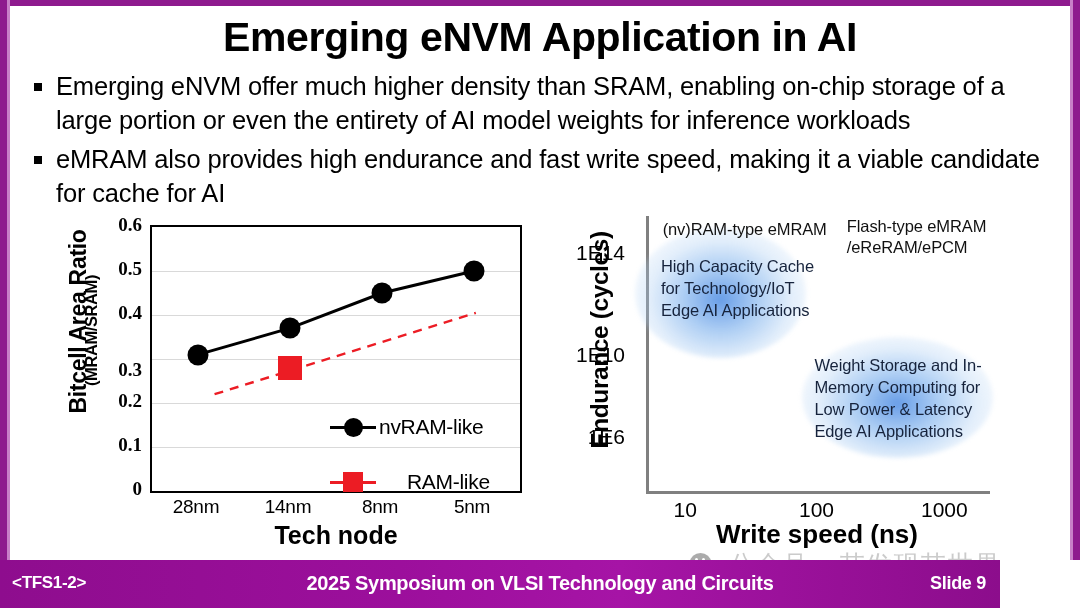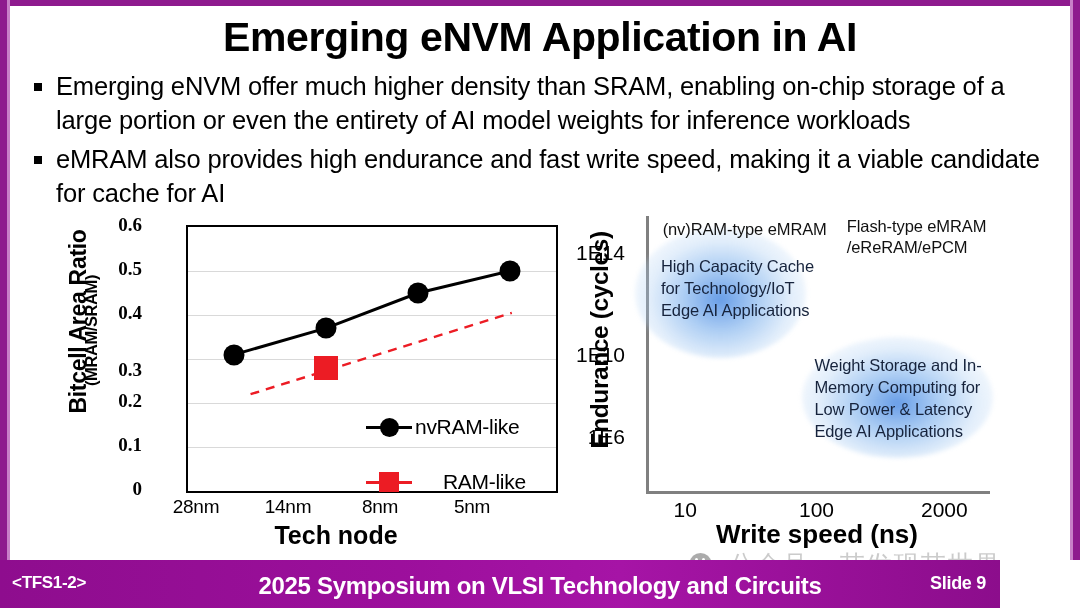--- a/index.html
+++ b/index.html
@@ -132,21 +132,20 @@
   }
   #left-plot {
     position: absolute;
     left: 122px;
     top: 9px;
     width: 372px;
     height: 268px;
     border: 2.5px solid #000;
     box-sizing: border-box;
     background: #fff;
-    margin-left: 36px;
   }
   .left-grid {
     position: absolute;
     left: 0;
     width: 100%;
     height: 1px;
     background: #d9d9d9;
   }
   .lp-marker-dot {
     position: absolute;
@@ -380,21 +379,21 @@
     font-weight: bold;
     color: #ffffff;
     letter-spacing: -0.3px;
   }
   #footer-center {
     position: absolute;
     left: 0;
     top: 12px;
     width: 1080px;
     text-align: center;
-    font-size: 24px;
+    font-size: 20px;
     font-weight: bold;
     color: #ffffff;
     letter-spacing: -0.3px;
   }
   #footer-right {
     position: absolute;
     right: 14px;
     top: 13px;
     font-size: 18px;
     font-weight: bold;
@@ -493,21 +492,21 @@
 Memory Computing for
 Low Power &amp; Latency
 Edge AI Applications</div>
         <div class="r-header" style="left: 13.64px; top: 2.75px;">(nv)RAM-type  eMRAM</div>
         <div class="r-header" style="left: 197.78px; top: 0px;">Flash-type  eMRAM
 /eReRAM/ePCM</div>
       </div>
     <div id="right-xticks">
         <div class="xtick" style="left: 39.215px;">10</div>
         <div class="xtick" style="left: 170.5px;">100</div>
-        <div class="xtick" style="left: 298.375px;">2000</div>
+        <div class="xtick" style="left: 298.375px;">1000</div>
       </div>
     <div id="right-xlabel">Write speed (ns)</div>
   </div>
 
   <div id="watermark">
     <div id="wm-icon">
       <div class="b1"></div>
         <div class="b2"></div>
       <div class="e1"></div>
         <div class="e2"></div>

